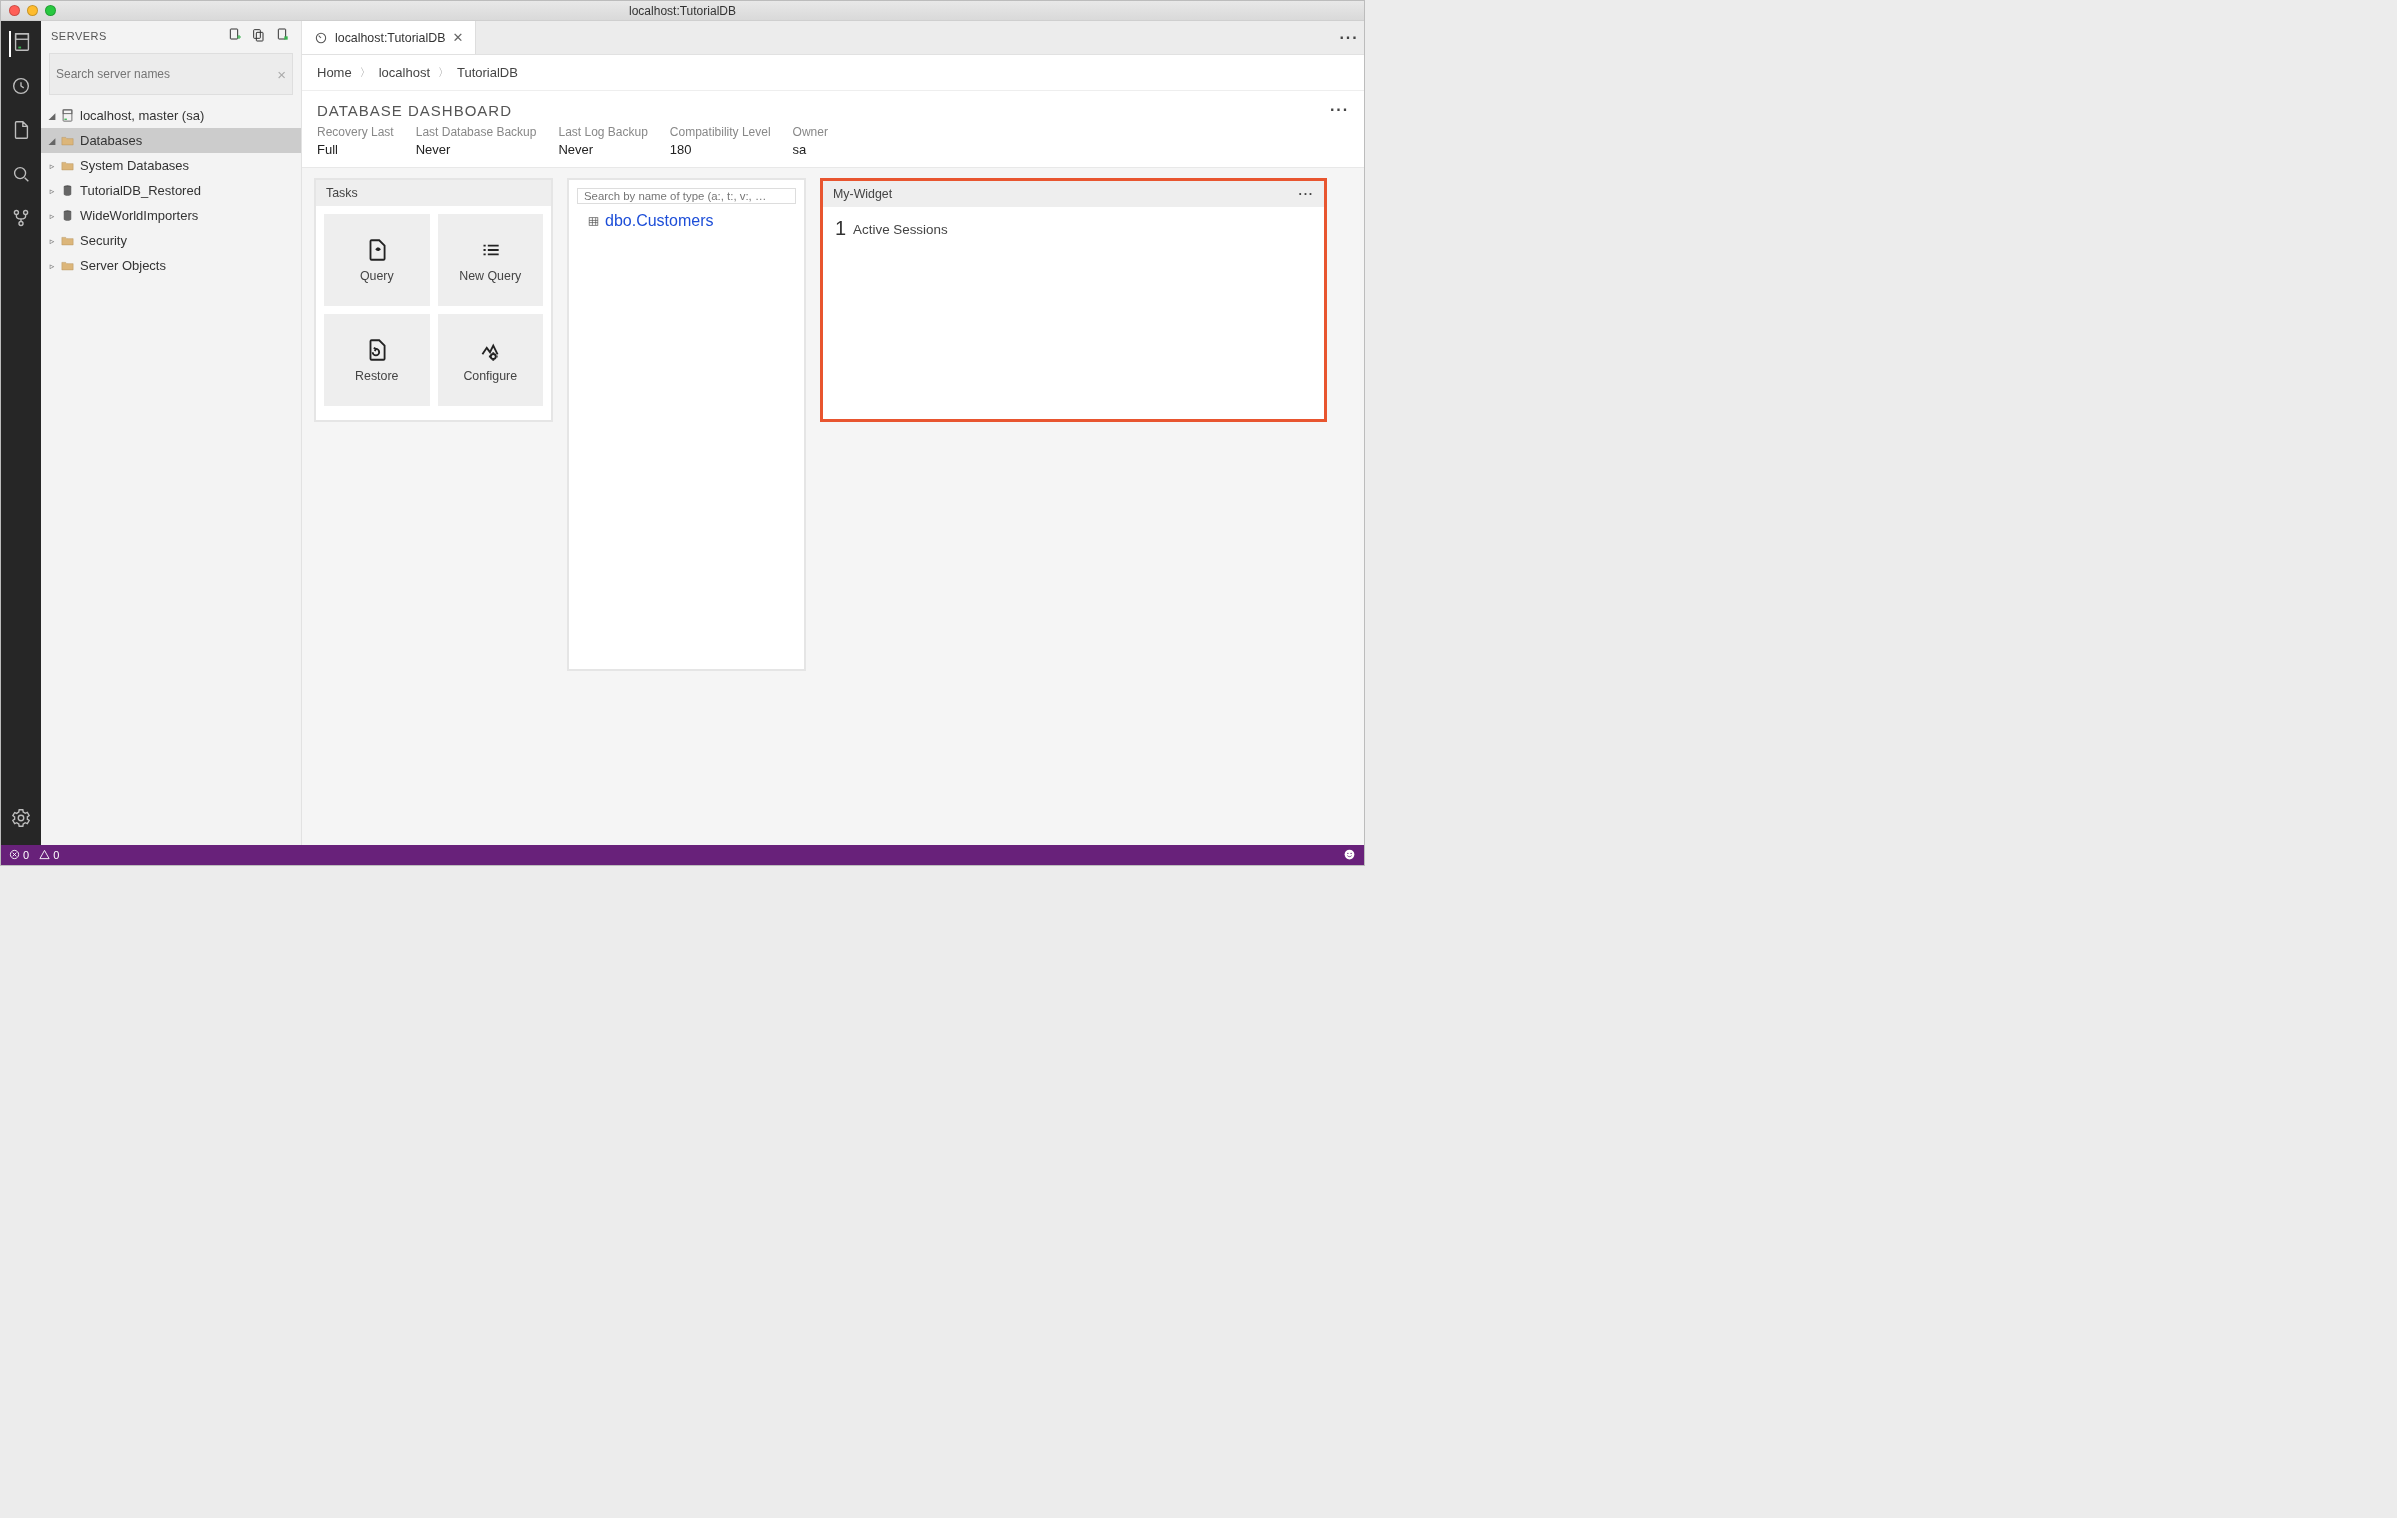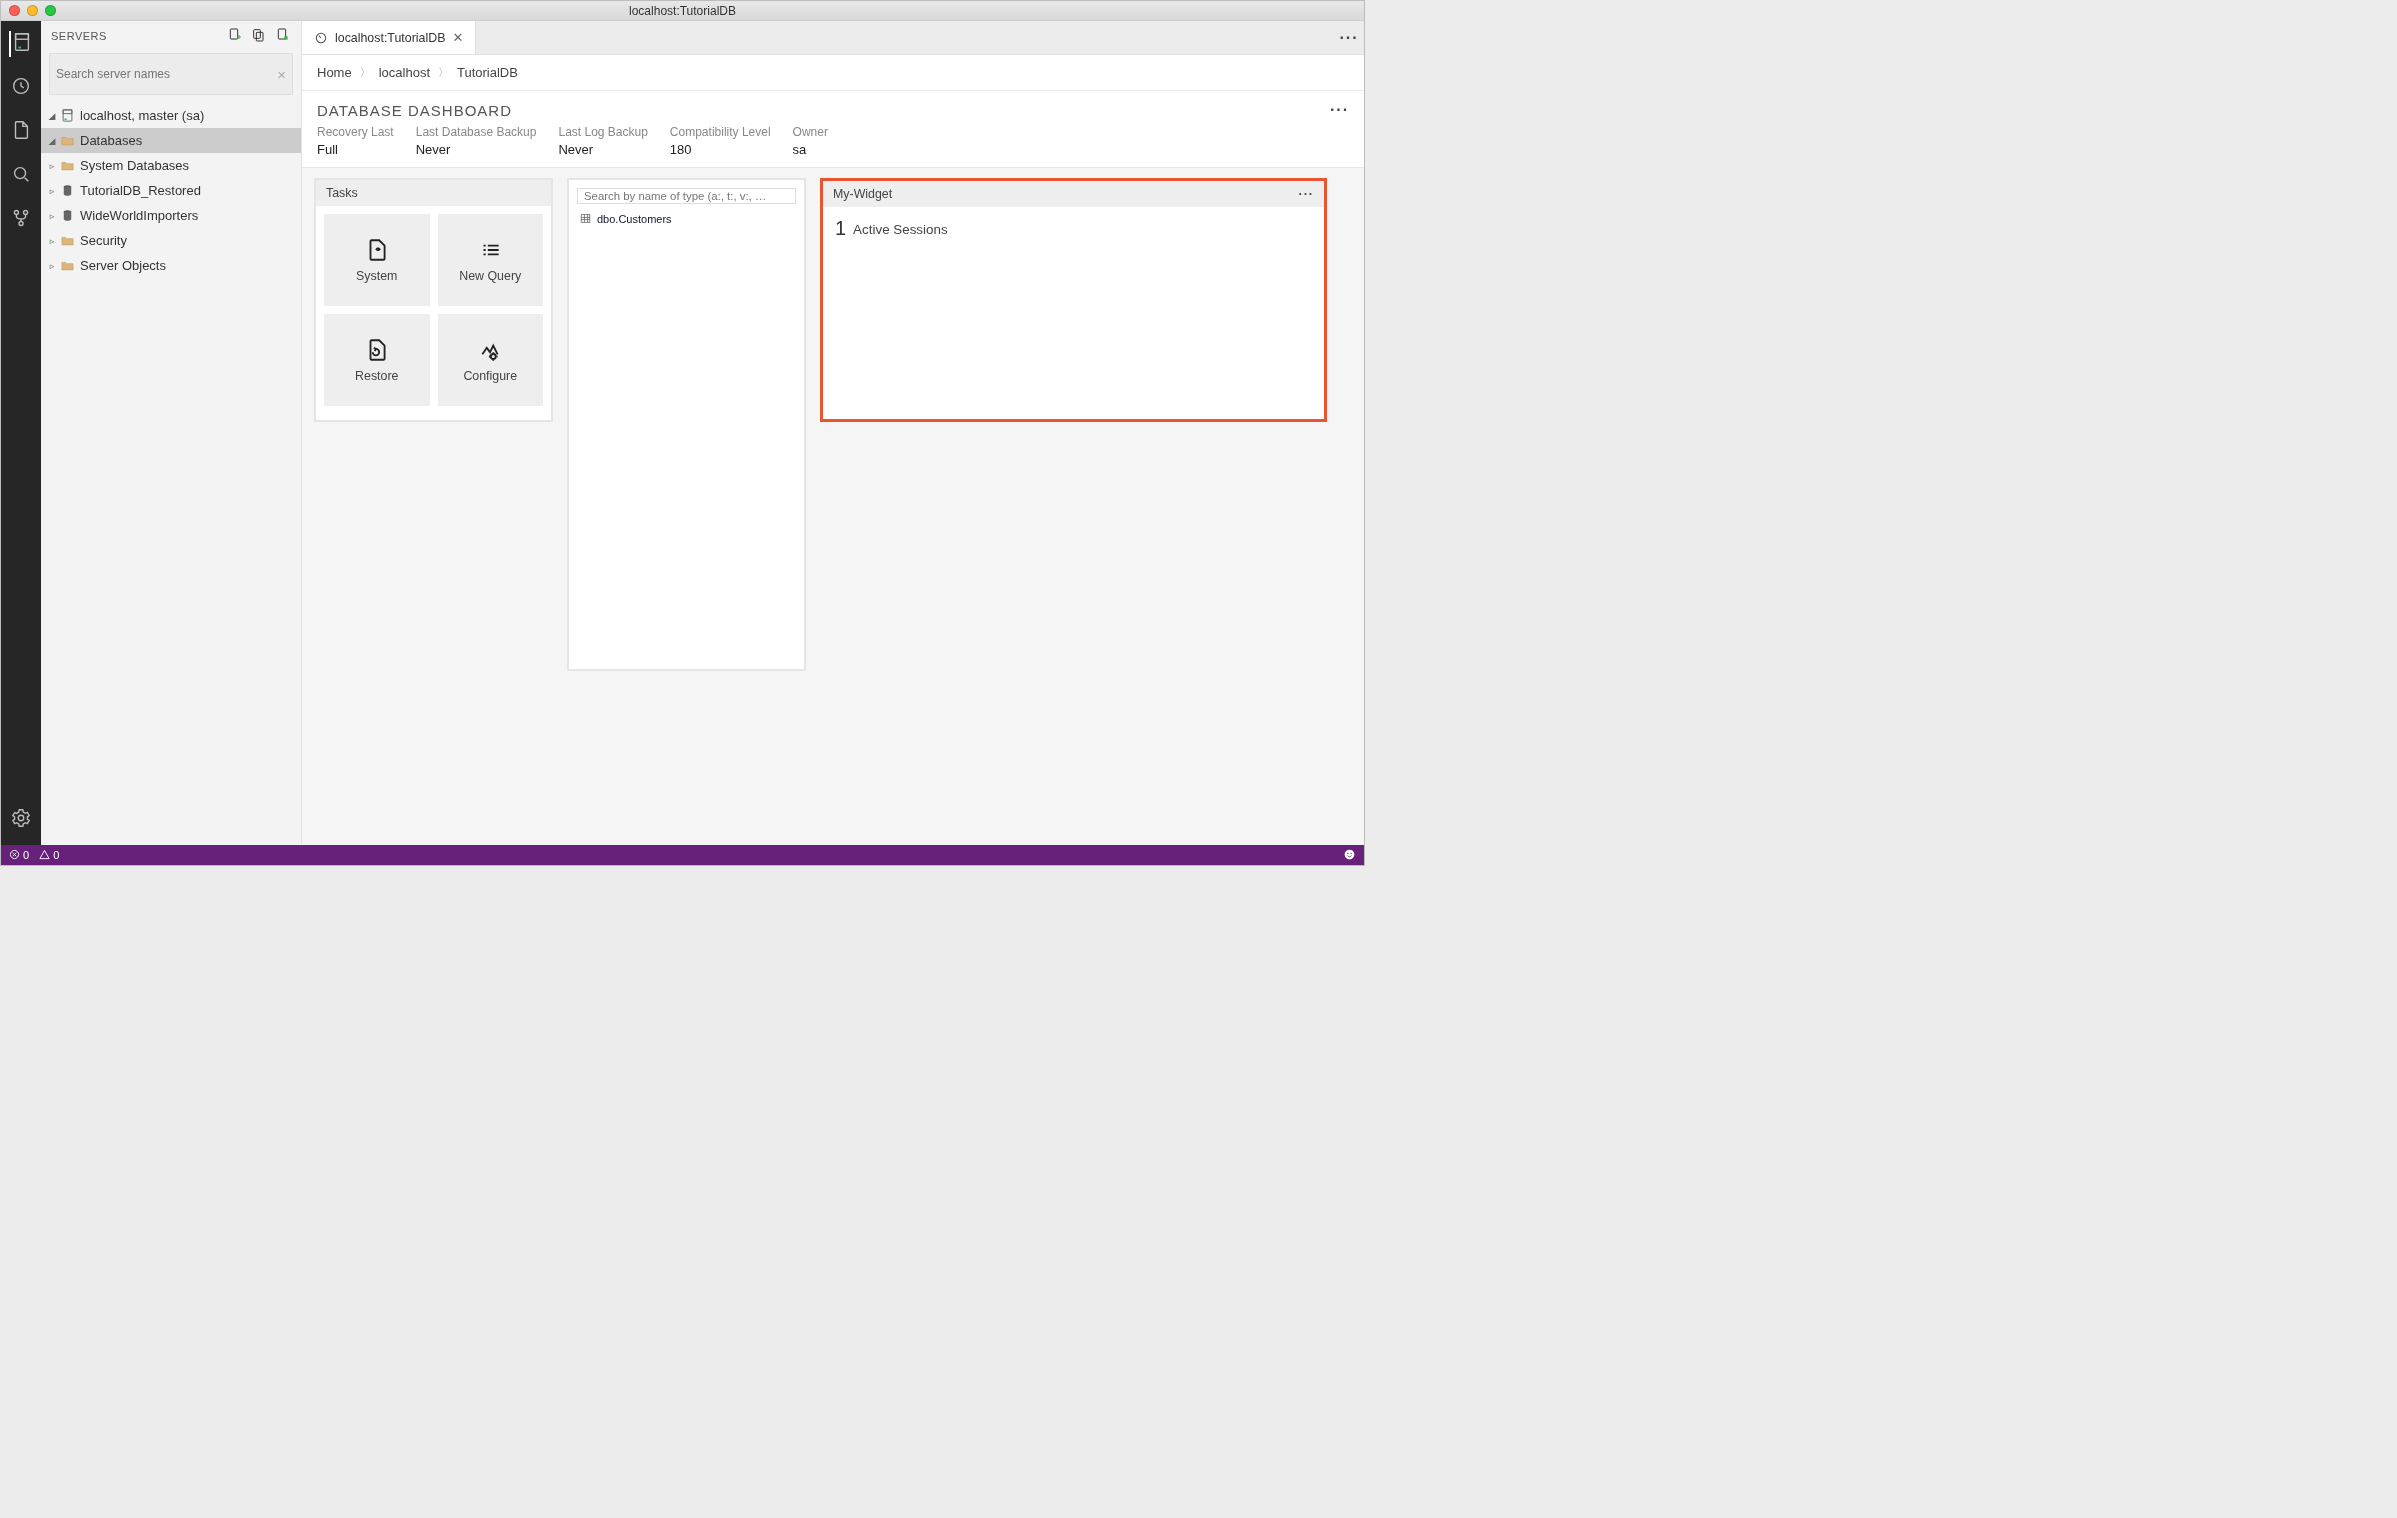--- a/index.html
+++ b/index.html
@@ -52,21 +52,21 @@
   .content { flex:1; background:#f5f5f5; padding:10px 12px; display:flex; gap:14px; overflow:auto; }
   .panel { border:2px solid #e5e5e5; background:#fff; }
   .panel-title { background:#eee; font-size:12.4px; color:#444; padding:6px 10px; display:flex; justify-content:space-between; align-items:center; }
   .tasks { width:239px; height:244px; }
   .tasks-grid { display:grid; grid-template-columns:1fr 1fr; gap:8px; padding:8px; }
   .task-tile { background:#eeeeee; height:92px; display:flex; flex-direction:column; align-items:center; justify-content:center; gap:6px; font-size:12.4px; color:#444; cursor:pointer; }
   .task-tile svg { width:26px; height:26px; stroke:#222; fill:none; stroke-width:1.7; }
   .searchpanel { width:239px; height:493px; display:flex; flex-direction:column; }
   .searchpanel .sinput { margin:8px; height:16px; border:1px solid #ddd; padding:0 6px; display:flex; align-items:center; }
   .searchpanel .sinput input { border:none; outline:none; flex:1; font-size:11.4px; }
-  .searchpanel .result { padding:0 10px; font-size:11px; color:#0f172a; display:flex; align-items:center; gap:5px; }
+  .searchpanel .result { padding:0 18px; font-size:16px; color:#1d4ed8; display:flex; align-items:center; gap:5px; }
   .searchpanel .result svg { width:13px; height:13px; stroke:#555; fill:none; stroke-width:1.3; }
   .widget { flex:1; height:244px; max-width:507px; }
   .widget.highlight { border:3px solid #e8552f; }
   .widget-body { padding:10px 12px; font-size:13.4px; color:#444; }
   .widget-body .num { font-size:20px; color:#333; margin-right:4px; vertical-align:-1px;}
   .statusbar { height:20px; background:#68217a; color:#fff; display:flex; align-items:center; font-size:11px; padding:0 8px; gap:10px; }
   .statusbar .fill { flex:1; }
   .more { font-weight:bold; letter-spacing:1px; cursor:pointer; color:#444; }
   .col { display:flex; flex-direction:column; gap:14px; }
 </style>
@@ -277,21 +277,21 @@
           <div class="panel tasks">
             <div class="panel-title">
                 <span>Tasks</span>
               </div>
             <div class="tasks-grid">
               <div class="task-tile">
                 <svg viewBox="0 0 24 24">
                     <path d="M14 3H7a1 1 0 0 0-1 1v16a1 1 0 0 0 1 1h11a1 1 0 0 0 1-1V8l-5-5z"></path>
                     <path d="M13 13v-3m0 0-2 2m2-2 2 2"></path>
                   </svg>
-                <span>System</span>
+                <span>Query</span>
               </div>
               <div class="task-tile">
                 <svg viewBox="0 0 24 24">
                     <path d="M6 8h2M10 8h10M6 12h2M10 12h10M6 16h2M10 16h10"></path>
                   </svg>
                 <span>New Query</span>
               </div>
               <div class="task-tile">
                 <svg viewBox="0 0 24 24">
                     <path d="M14 3H7a1 1 0 0 0-1 1v16a1 1 0 0 0 1 1h11a1 1 0 0 0 1-1V8l-5-5z"></path>

